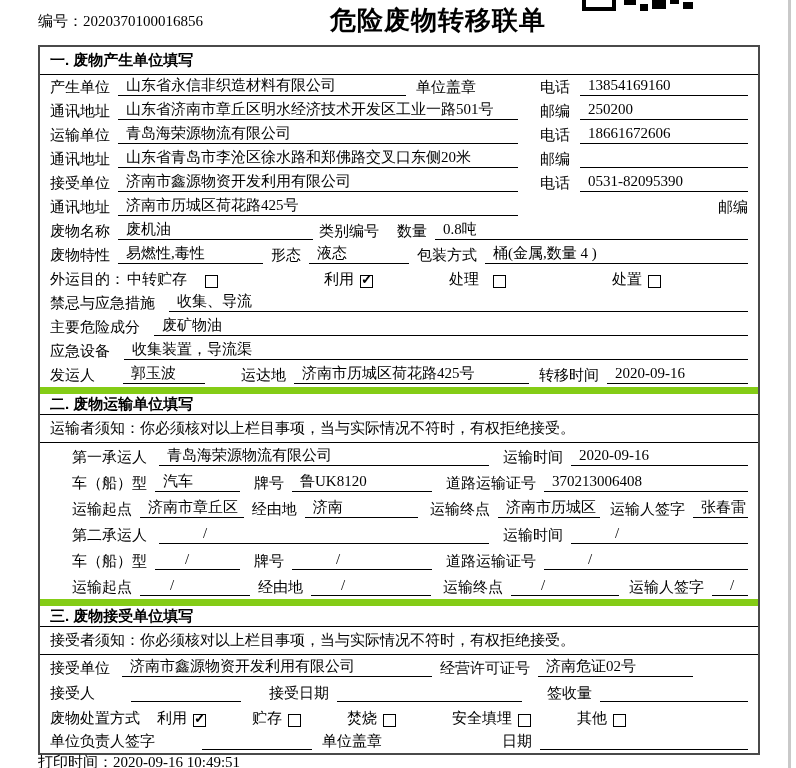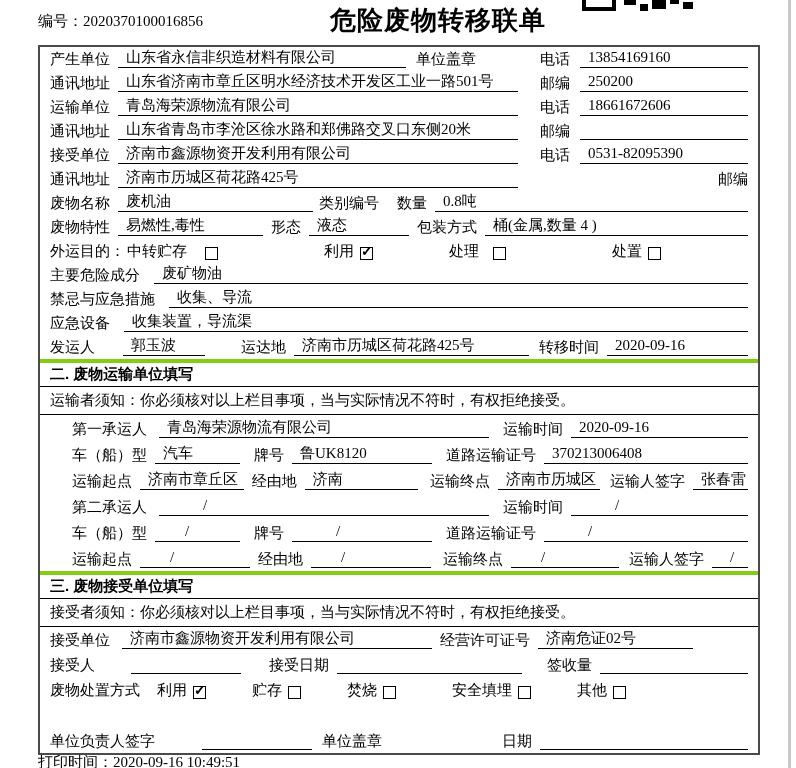--- a/index.html
+++ b/index.html
@@ -15,21 +15,21 @@
   .qr { position:absolute; left:582px; top:0; width:120px; height:11px; }
   .qr div { position:absolute; background:#000; }
   .qr .finder { background:#fff; border-left:4px solid #000; border-right:4px solid #000; border-bottom:4px solid #000; }
 
   
   .form { position:absolute; left:38px; top:45px; width:722px; height:710px;
           border:2px solid #4a4a4a; display:flex; flex-direction:column; background:#fff; }
   .sec-h { height:28px; flex:0 0 28px; display:flex; align-items:center; padding:0 10px;
            font-weight:bold; font-size:15px; font-family:"Liberation Sans","DejaVu Sans",sans-serif;
            border-bottom:1px solid #000; }
-  .sec-h.bt { border-top:4px solid #84cc16; }
+  .sec-h.bt { border-top:7px solid #84cc16; }
   .notice { height:28px; flex:0 0 28px; display:flex; align-items:center; padding:0 10px;
             font-size:15px; border-bottom:1px solid #000; white-space:nowrap; }
   .r { display:flex; align-items:flex-end; padding:0 10px 3px 10px; height:24px; flex:0 0 24px; }
   .r.h26 { height:26px; flex:0 0 26px;padding-left:32px; }
   .r.h25 { height:25px; flex:0 0 25px; }
   .r.last { flex:1 1 auto; }
   .lbl { font-size:15px; white-space:nowrap; line-height:18px; }
   .u { display:inline-block; border-bottom:1px solid #000; padding:0 2px 1px 8px;
        font-size:15px; white-space:nowrap; line-height:17px; min-height:18px; }
   .u.fx { flex:1 1 auto; }
@@ -55,20 +55,21 @@
   <div style="left:70px;top:0;width:14px;height:9px;"></div>
   <div style="left:88px;top:0;width:9px;height:4px;"></div>
   <div style="left:101px;top:2px;width:10px;height:7px;"></div>
 </div>
 
 <div class="serial"><span>编号：</span><span>2020370100016856</span></div>
 <div class="doc-title">危险废物转移联单</div>
 
 <div class="form">
 
+  <div class="sec-h">一. 废物产生单位填写</div>
 
   <div class="r">
     <span class="lbl">产生单位</span>
     <span class="u" style="width:288px;margin-left:8px;">山东省永信非织造材料有限公司</span>
     <span class="lbl" style="margin-left:10px;">单位盖章</span>
     <span class="grp">
         <span class="lbl">电话</span>
     <span class="u" style="width:168px;margin-left:10px;">13854169160</span>
       </span>
   </div>
@@ -148,27 +149,27 @@
         <span class="lbl">处理</span>
         <span class="cb"></span>
       </span>
     <span class="opt" style="margin-left:106px;">
         <span class="lbl">处置</span>
         <span class="cb"></span>
       </span>
   </div>
 
   <div class="r">
+    <span class="lbl">禁忌与应急措施</span>
+    <span class="u fx" style="margin-left:14px;">收集、导流</span>
+  </div>
+
+  <div class="r">
     <span class="lbl">主要危险成分</span>
     <span class="u fx" style="margin-left:14px;">废矿物油</span>
-  </div>
-
-  <div class="r">
-    <span class="lbl">禁忌与应急措施</span>
-    <span class="u fx" style="margin-left:14px;">收集、导流</span>
   </div>
 
   <div class="r">
     <span class="lbl">应急设备</span>
     <span class="u fx" style="margin-left:14px;">收集装置，导流渠</span>
   </div>
 
   <div class="r">
     <span class="lbl">发运人</span>
     <span class="u" style="width:82px;margin-left:28px;">郭玉波</span>

